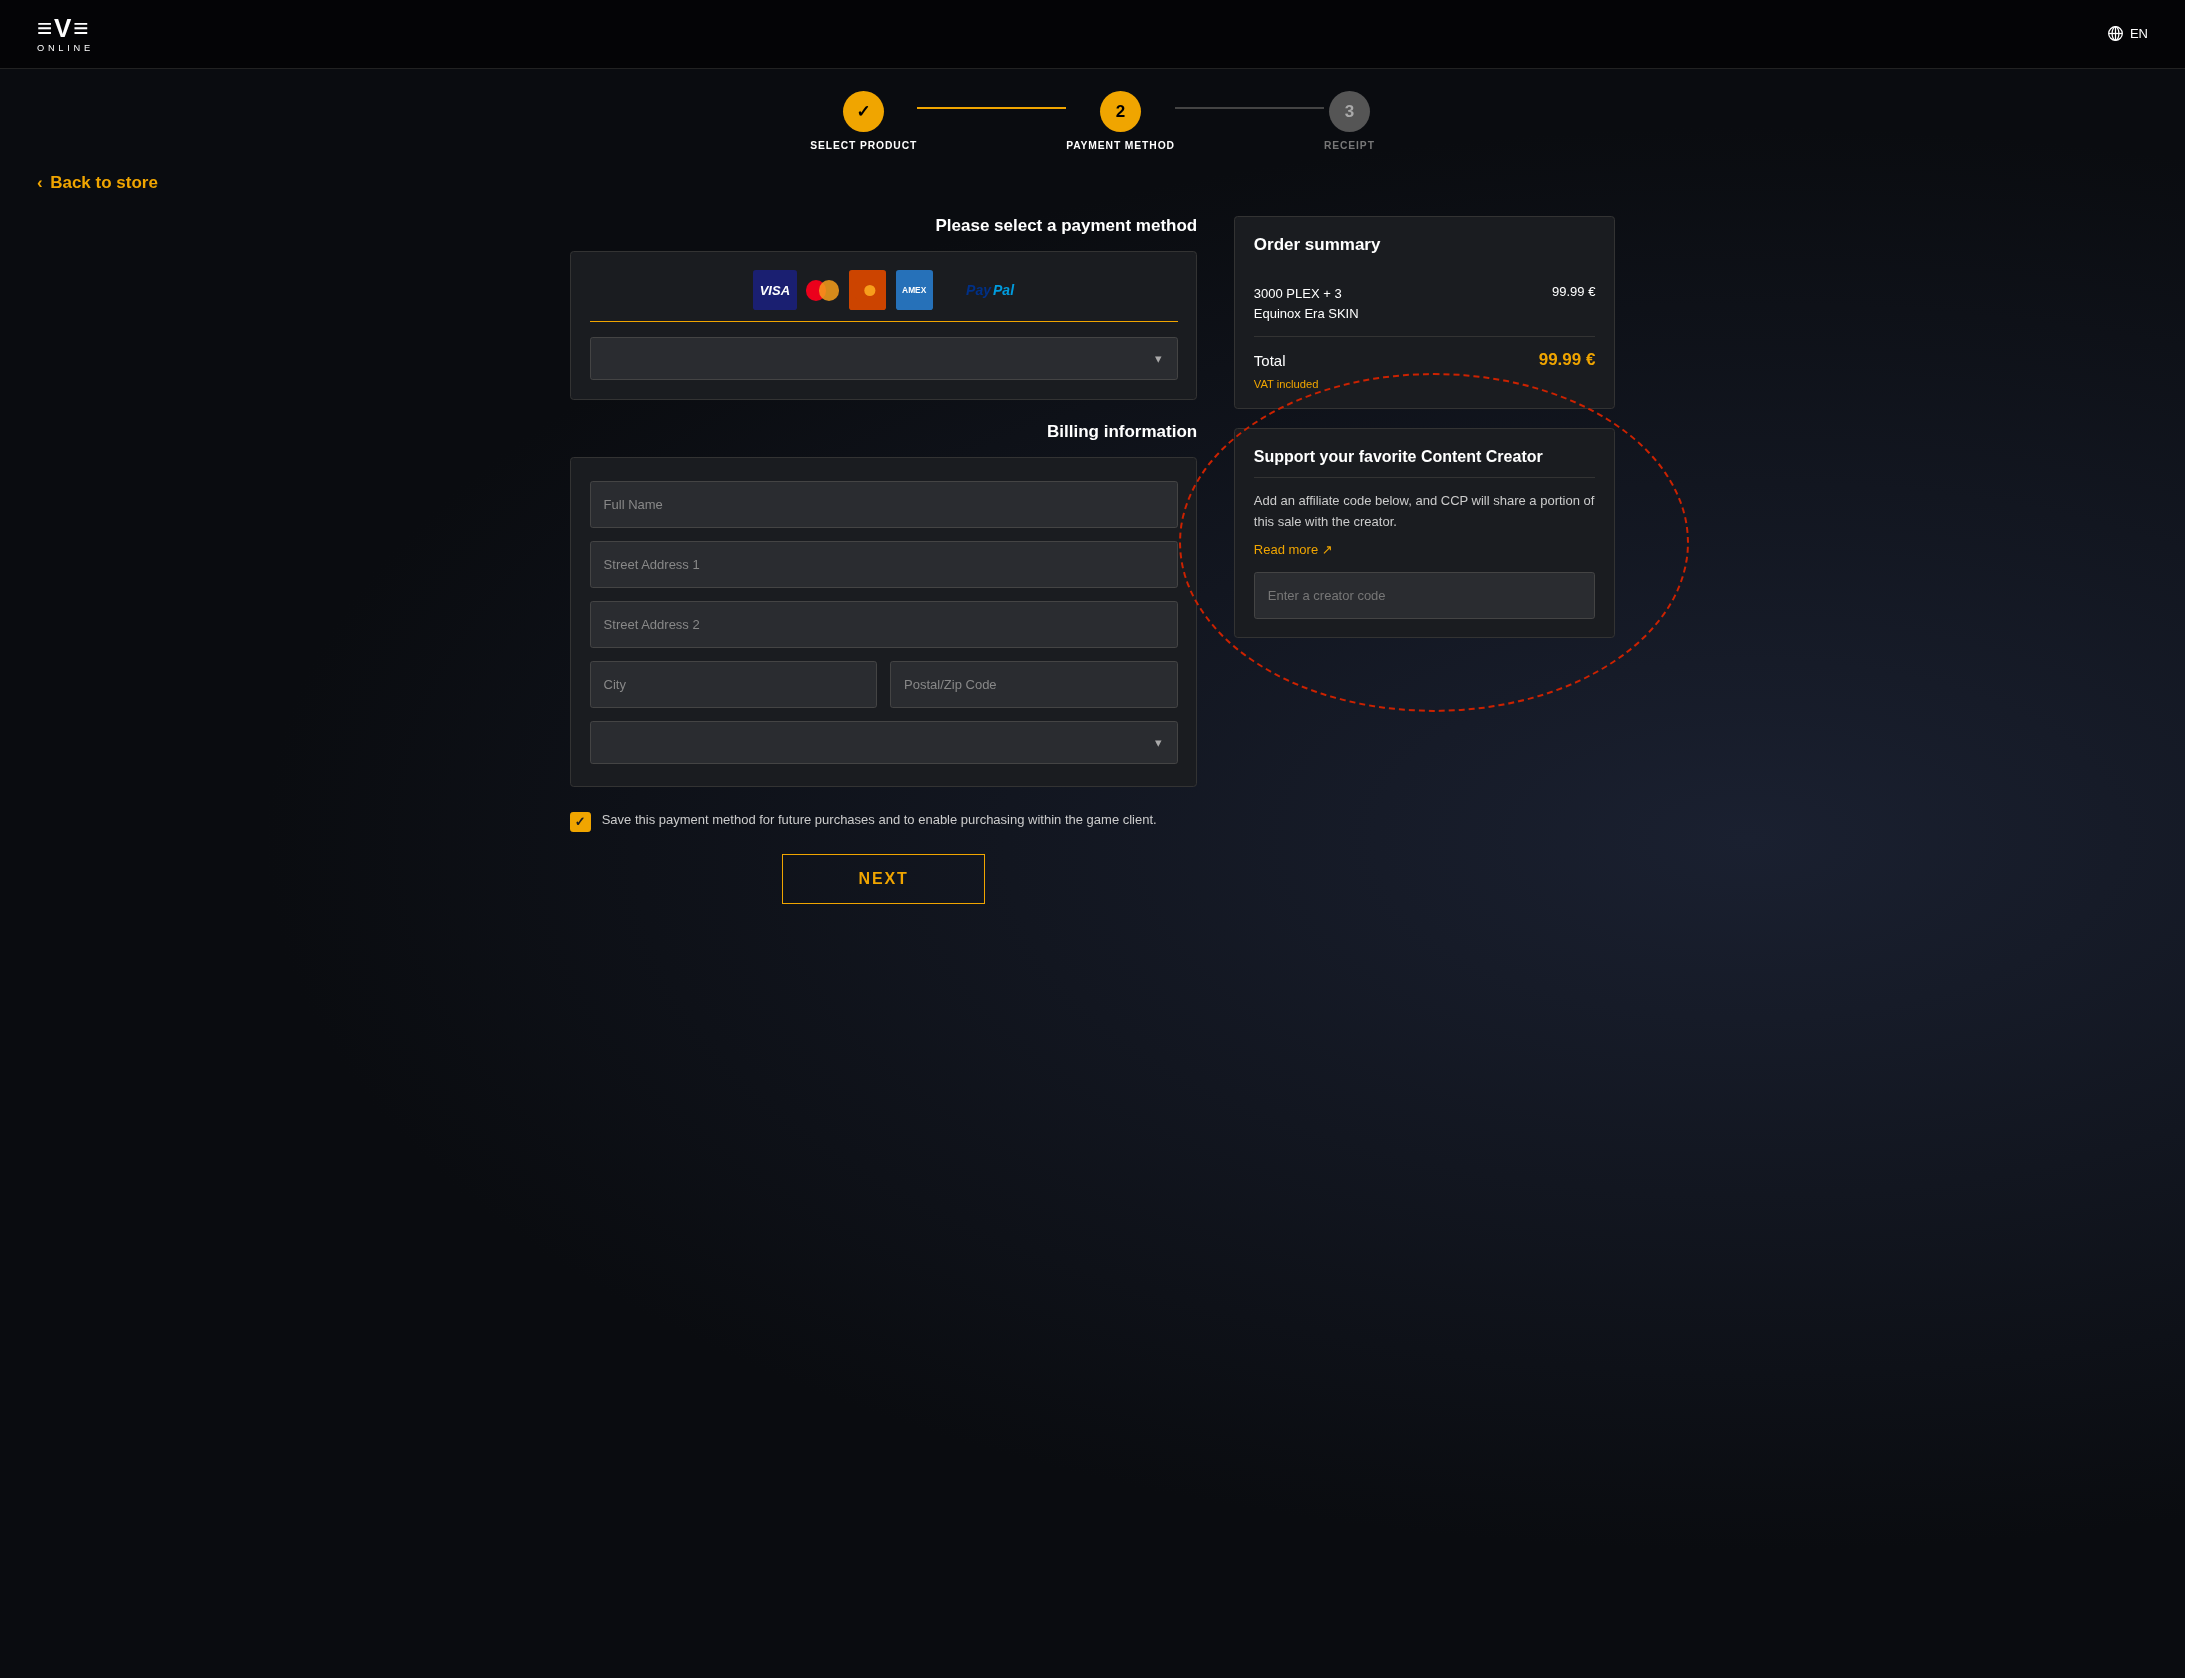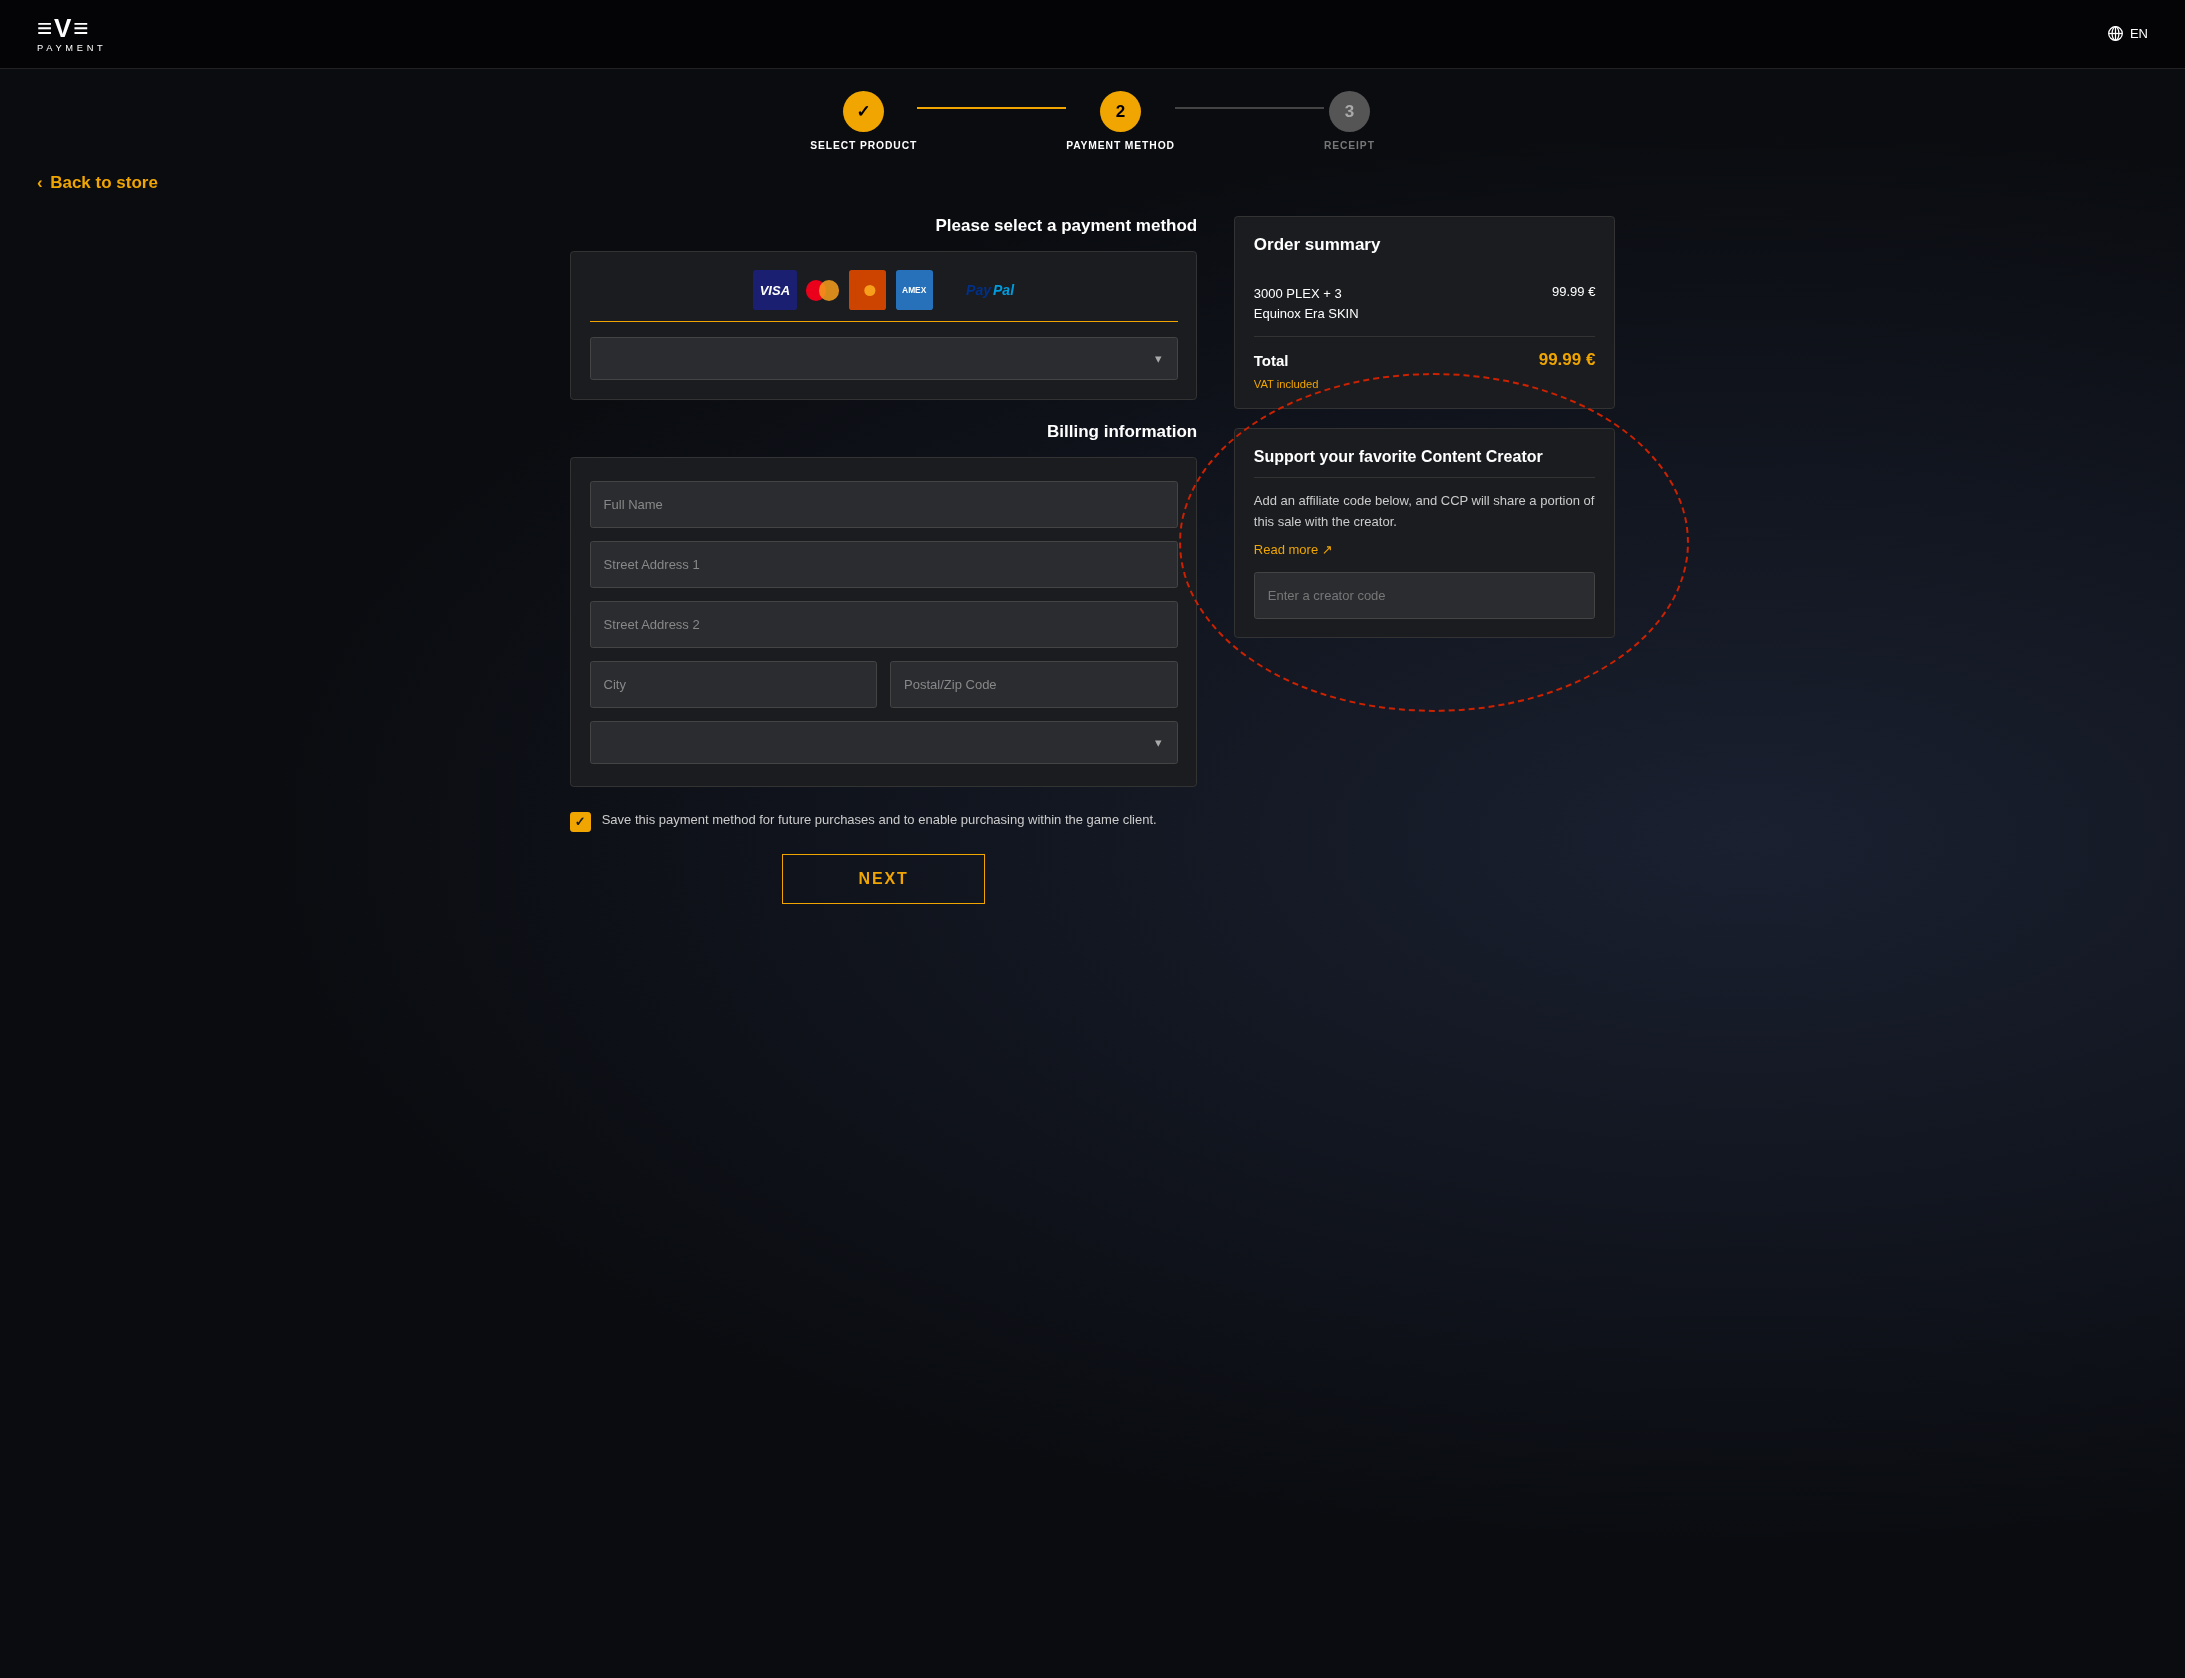--- a/index.html
+++ b/index.html
@@ -365,21 +365,21 @@
 
     .order-total-row {
       display: flex;
       justify-content: space-between;
       align-items: center;
       margin-bottom: 7.5px;
     }
 
     .order-total-label {
       font-size: 15px;
-      font-weight: 700;
+      font-weight: 400;
       color: #fff;
     }
 
     .order-total-price {
       font-size: 17px;
       font-weight: 700;
       color: #f0a500;
     }
 
     .vat-note {
@@ -484,21 +484,21 @@
       font-size: 13px;
       font-weight: 700;
     }
   </style>
 </head>
 <body>
 
 <header class="header">
   <div class="logo">
     <div class="logo-mark">≡V≡</div>
-    <div class="logo-sub">PAYMENT</div>
+    <div class="logo-sub">ONLINE</div>
   </div>
   <div class="lang-selector">
     <svg class="globe-icon" viewBox="0 0 20 20" fill="none" stroke="#fff" stroke-width="1.5">
       <circle cx="10" cy="10" r="8"></circle>
       <ellipse cx="10" cy="10" rx="4" ry="8"></ellipse>
       <line x1="2" y1="10" x2="18" y2="10"></line>
       <line x1="10" y1="2" x2="10" y2="18"></line>
     </svg>
     <span>EN</span>
   </div>

